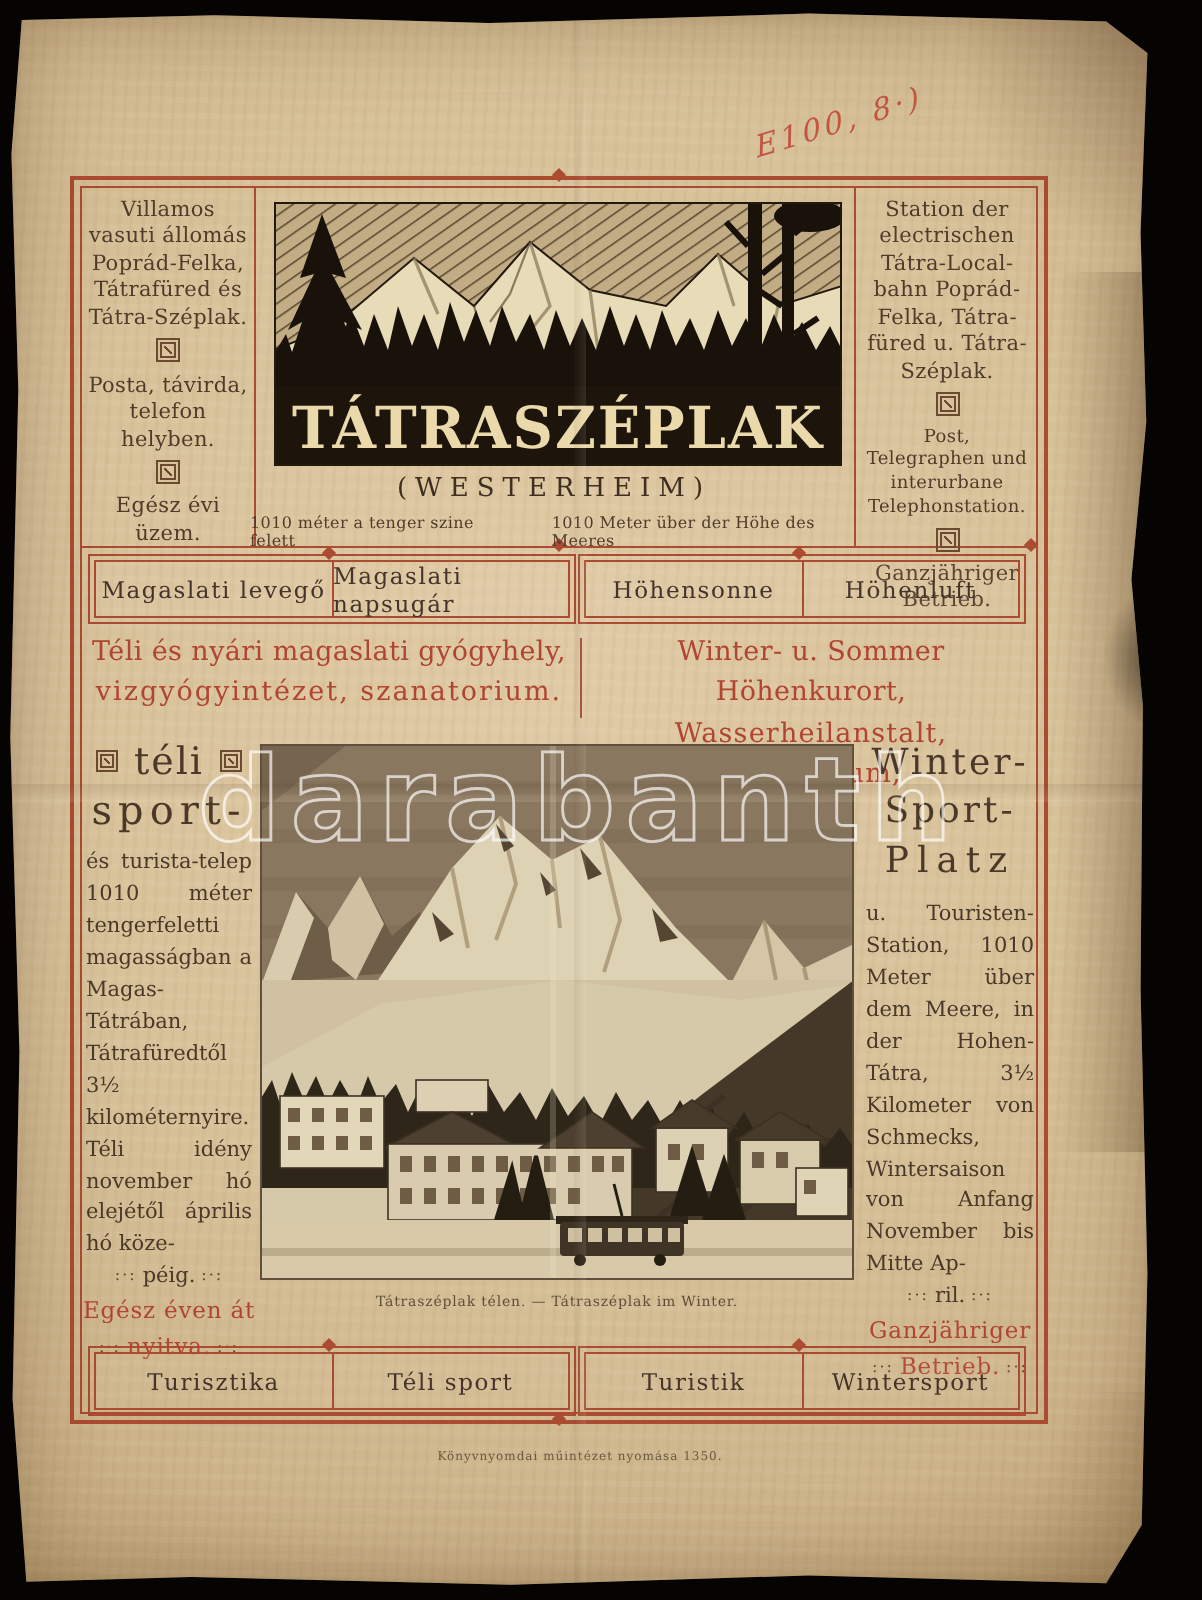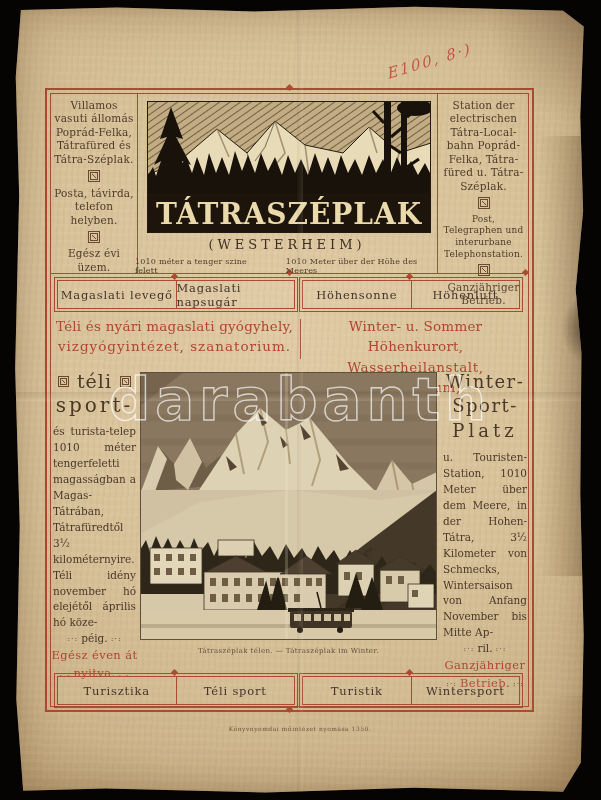--- a/index.html
+++ b/index.html
@@ -1,20 +1,20 @@
 <!DOCTYPE html>
 <html><head>
 <meta charset="utf-8">
 <style>
   html,body{margin:0;padding:0;overflow:hidden;}
   body{width:601px;height:800px;background:#050403;position:relative;
        font-family:"DejaVu Serif","Liberation Serif",serif;}
 
   
-  .paper{position:absolute;left:14px;top:6px;width:572px;height:788px;
+  .paper{position:absolute;left:4px;top:6px;width:572px;height:788px;
     background:radial-gradient(ellipse 95% 70% at 48% 42%, #e0cba6 0%, #d7c199 52%, #ccb389 80%, #b89d71 97%);
     clip-path:polygon(1.2% 0.5%,18% 0.2%,42% 0.7%,70% 0.1%,96% 0.6%,99.6% 2.6%,99% 14%,99.5% 26%,98.2% 36%,99.2% 44%,99% 62%,99.6% 80%,99.1% 96%,96% 99.7%,70% 99.2%,44% 99.8%,16% 99.3%,1.6% 99.6%,0.4% 88%,1% 66%,0.2% 46%,0.9% 24%,0.3% 9%);
   }
   .paper::before{content:"";position:absolute;inset:0;pointer-events:none;
     background:
       repeating-linear-gradient(93deg, rgba(120,90,50,.045) 0 2px, transparent 2px 6px),
       repeating-linear-gradient(1deg, rgba(255,243,214,.05) 0 3px, transparent 3px 8px);}
   .paper::after{content:"";position:absolute;inset:0;pointer-events:none;
     box-shadow:inset 0 0 46px rgba(88,58,28,.38), inset 0 0 8px rgba(120,88,48,.25);}
 

